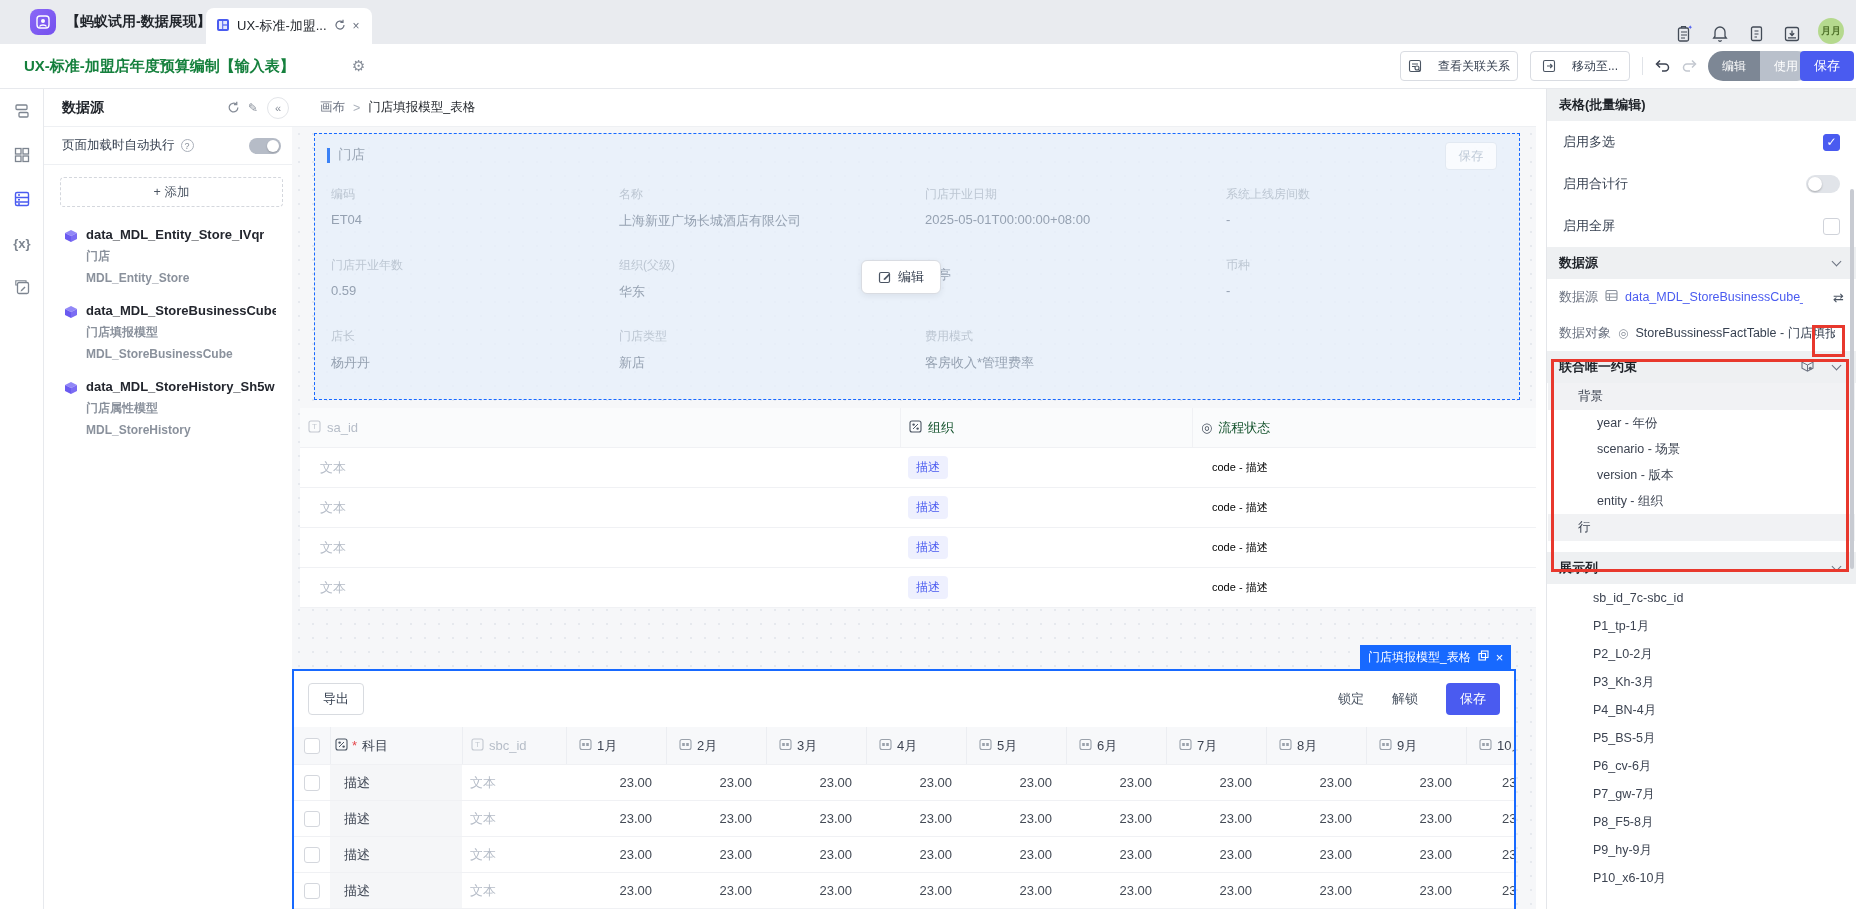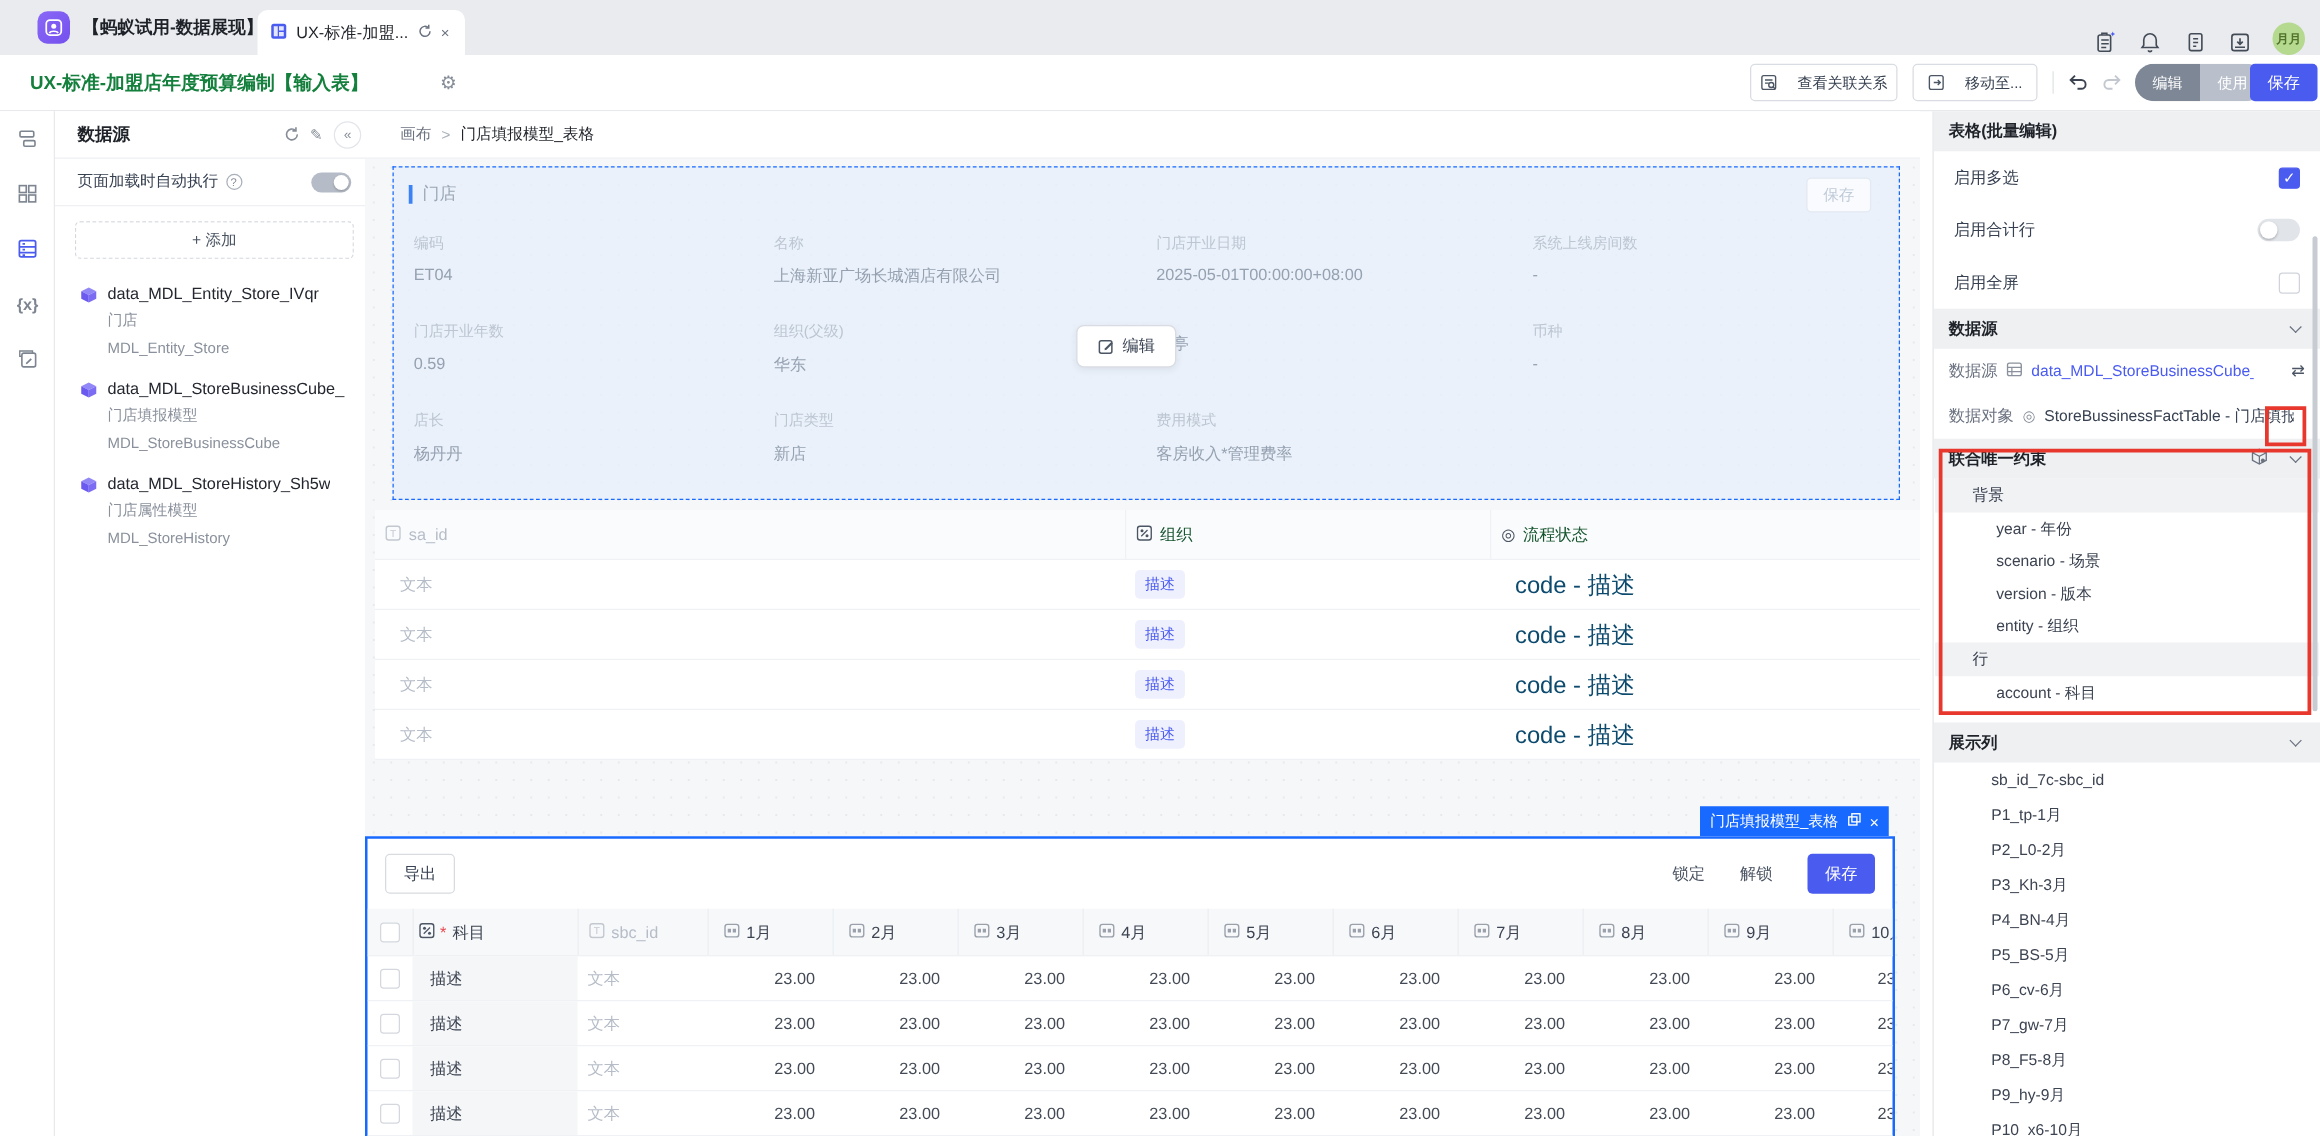--- a/index.html
+++ b/index.html
@@ -53,21 +53,21 @@
               display:flex; align-items:center; justify-content:center; font-size:11px; cursor:pointer; margin-left:4px; }
   .ds-auto { height:38px; border-bottom:1px solid #eef0f3; display:flex; align-items:center; padding:0 18px; gap:6px; }
   .ds-auto-label { font-size:12.5px; color:#374151; }
   .qmark { width:13px; height:13px; border:1px solid #aab0ba; border-radius:50%; color:#868d98; font-size:9px;
            display:flex; align-items:center; justify-content:center; }
   .switch { width:32px; height:16px; border-radius:8px; position:relative; cursor:pointer; }
   .switch .knob { position:absolute; top:2px; width:12px; height:12px; border-radius:50%; background:#fff; box-shadow:0 1px 2px rgba(0,0,0,.2); }
   .sw-gray { background:#b6bcc7; margin-left:auto; } .sw-gray .knob { right:2px; }
   .ds-add { margin:12px 16px 0 16px; height:30px; border:1px dashed #d4d7dd; border-radius:4px; color:#4b5563;
             display:flex; align-items:center; justify-content:center; font-size:12.5px; cursor:pointer; }
-  .ds-list { margin-top:12px; }
+  .ds-list { margin-top:12px;font-weight:bold; }
   .ds-item { padding:8px 14px 10px 20px; display:flex; gap:8px; cursor:pointer; }
   .cube { margin-top:2px; }
   .ds-name { font-size:13px; color:#23262e; white-space:nowrap; overflow:hidden; max-width:190px; }
   .ds-sub { font-size:12px; color:#8a919c; margin-top:6px; }
 
   
   .canvas { position:absolute; left:292px; top:89px; width:1244px; height:820px; background:#f6f7f9; }
   .crumbbar { position:absolute; left:0; top:0; width:100%; height:38px; background:#fff; border-bottom:1px solid #eef0f3;
               display:flex; align-items:center; padding-left:28px; gap:8px; font-size:12.5px; }
   .crumb-root { color:#6b7280; cursor:pointer; } .crumb-sep { color:#aab0ba; } .crumb-cur { color:#1f2329; }
@@ -96,21 +96,21 @@
   .st-row { display:flex; height:40px; align-items:center; border-bottom:1px solid #f0f1f4; }
   .st-head { background:#fafbfc; }
   .st-c1 { width:600px; padding-left:8px; display:flex; align-items:center; gap:6px; }
   .st-c2 { width:292px; padding-left:8px; display:flex; align-items:center; gap:6px; }
   .st-c3 { flex:1; padding-left:8px; display:flex; align-items:center; gap:6px; }
   .st-head .st-c2, .st-head .st-c3 { border-left:1px solid #f0f1f4; height:100%; }
   .st-htext { font-size:13px; color:#14532d; }
   .st-htext.dim, .st-dim { color:#b6bdc8; }
   .st-cell-pad { padding-left:20px; }
   .tagchip { background:#eef0fe; color:#4a5bf0; font-size:12px; padding:3px 8px; border-radius:4px; }
-  .st-status { font-size:19px; color:#0c4a6e; }
+  .st-status { font-size:11px; color:#000000; }
 
   
   .entrytable { position:absolute; left:0; top:542px; width:1224px; height:274px; background:#fff;
                 border:2px solid #1769ff; overflow:hidden; }
   .et-toolbar { height:56px; display:flex; align-items:center; padding:0 14px; }
   .btn-export { width:56px; height:32px; background:#fff; border:1px solid #d8dbe0; border-radius:4px; color:#374151;
                 font-size:13px; display:flex; align-items:center; justify-content:center; cursor:pointer; }
   .et-toolbar .spacer { flex:1; }
   .lock-link { font-size:13px; color:#4b5563; margin-right:28px; cursor:pointer; }
   .btn-tsave { width:54px; height:32px; background:#4a5bf0; border-radius:4px; color:#fff; font-size:13px;
@@ -731,21 +731,20 @@
         <div class="grp-head">
           <span>背景</span>
         </div>
         <div class="grp-item">year - 年份</div>
         <div class="grp-item">scenario - 场景</div>
         <div class="grp-item">version - 版本</div>
         <div class="grp-item">entity - 组织</div>
         <div class="grp-head">
           <span>行</span>
         </div>
-        <div class="grp-item">account - 科目</div>
       </div>
     <div class="insp-sechead" style="margin-top:11px;">
       <span class="t">展示列</span>
       <span class="chev"></span>
     </div>
     <div>
         <div class="col-item">sb_id_7c-sbc_id</div>
         <div class="col-item">P1_tp-1月</div>
         <div class="col-item">P2_L0-2月</div>
         <div class="col-item">P3_Kh-3月</div>

